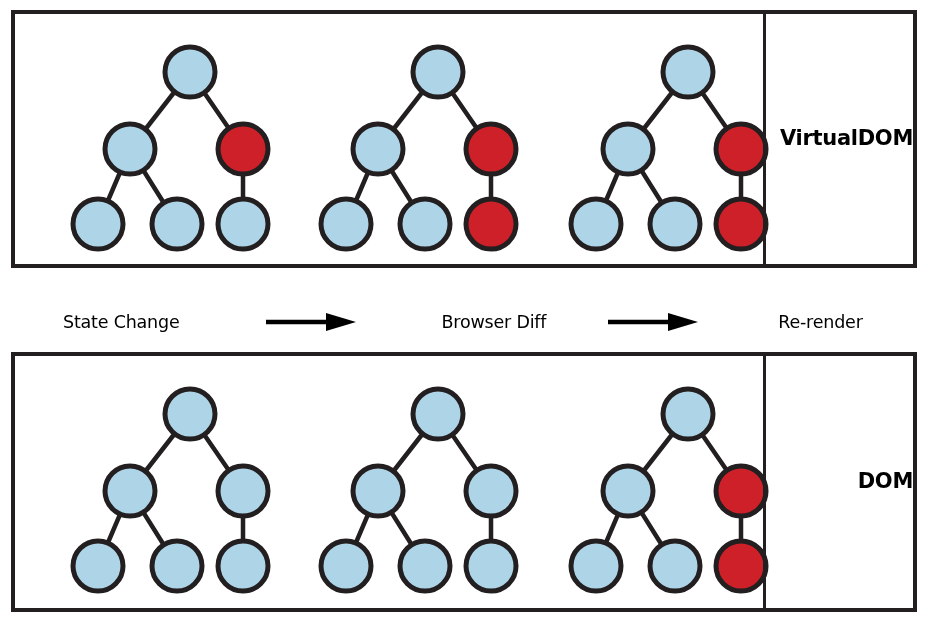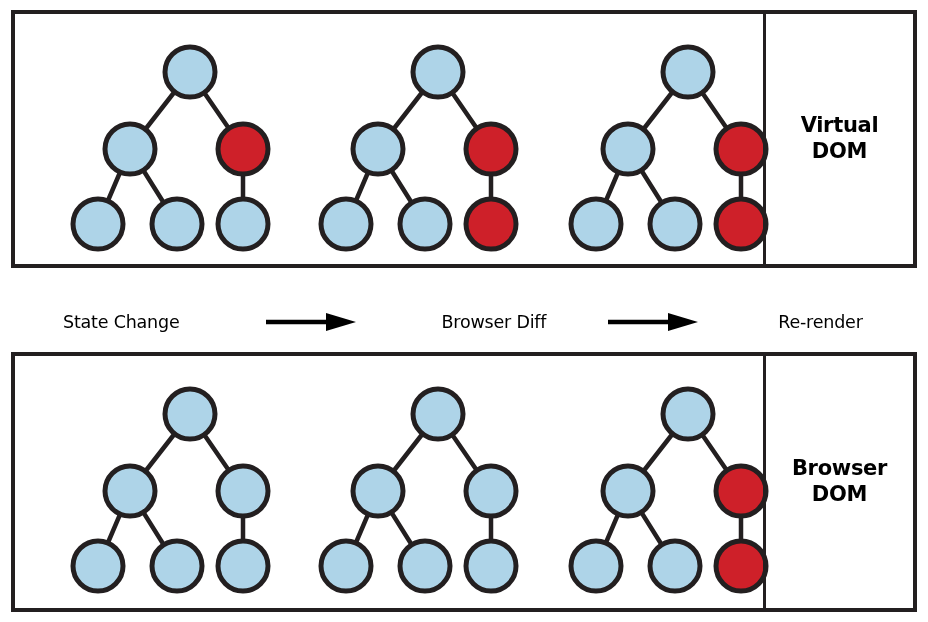--- a/index.html
+++ b/index.html
@@ -49,23 +49,22 @@
   #panel-virtual-dom .panel-divider { right: 147px; }
   #panel-browser-dom .panel-divider { right: 147px; }
 
   .panel-label {
     position: absolute;
     right: 0;
     top: 0;
     bottom: 0;
     width: 147px;
     display: flex;
-    flex-direction: column;
     align-items: center;
-    justify-content: center;
+    justify-content: flex-end;
     font-family: "DejaVu Sans", sans-serif;
     font-weight: bold;
     font-size: 21px;
     line-height: 1.22;
     color: #000000;
     letter-spacing: -0.3px;
     text-align: center;
     user-select: none;
   }
 
@@ -234,18 +233,17 @@
           <circle cx="165" cy="58" r="25" fill="#aed4e8" stroke="#231f20" stroke-width="5"></circle>
           <circle cx="105" cy="135" r="25" fill="#aed4e8" stroke="#231f20" stroke-width="5"></circle>
           <circle cx="218" cy="135" r="25" fill="#ce2029" stroke="#231f20" stroke-width="5"></circle>
           <circle cx="73" cy="210" r="25" fill="#aed4e8" stroke="#231f20" stroke-width="5"></circle>
           <circle cx="152" cy="210" r="25" fill="#aed4e8" stroke="#231f20" stroke-width="5"></circle>
           <circle cx="218" cy="210" r="25" fill="#ce2029" stroke="#231f20" stroke-width="5"></circle>
         </svg>
       </div>
     <div class="panel-divider"></div>
     <div class="panel-label">
-      <span>Browser</span>
       <span>DOM</span>
     </div>
   </div>
 
 </div>
 
 </body></html>

